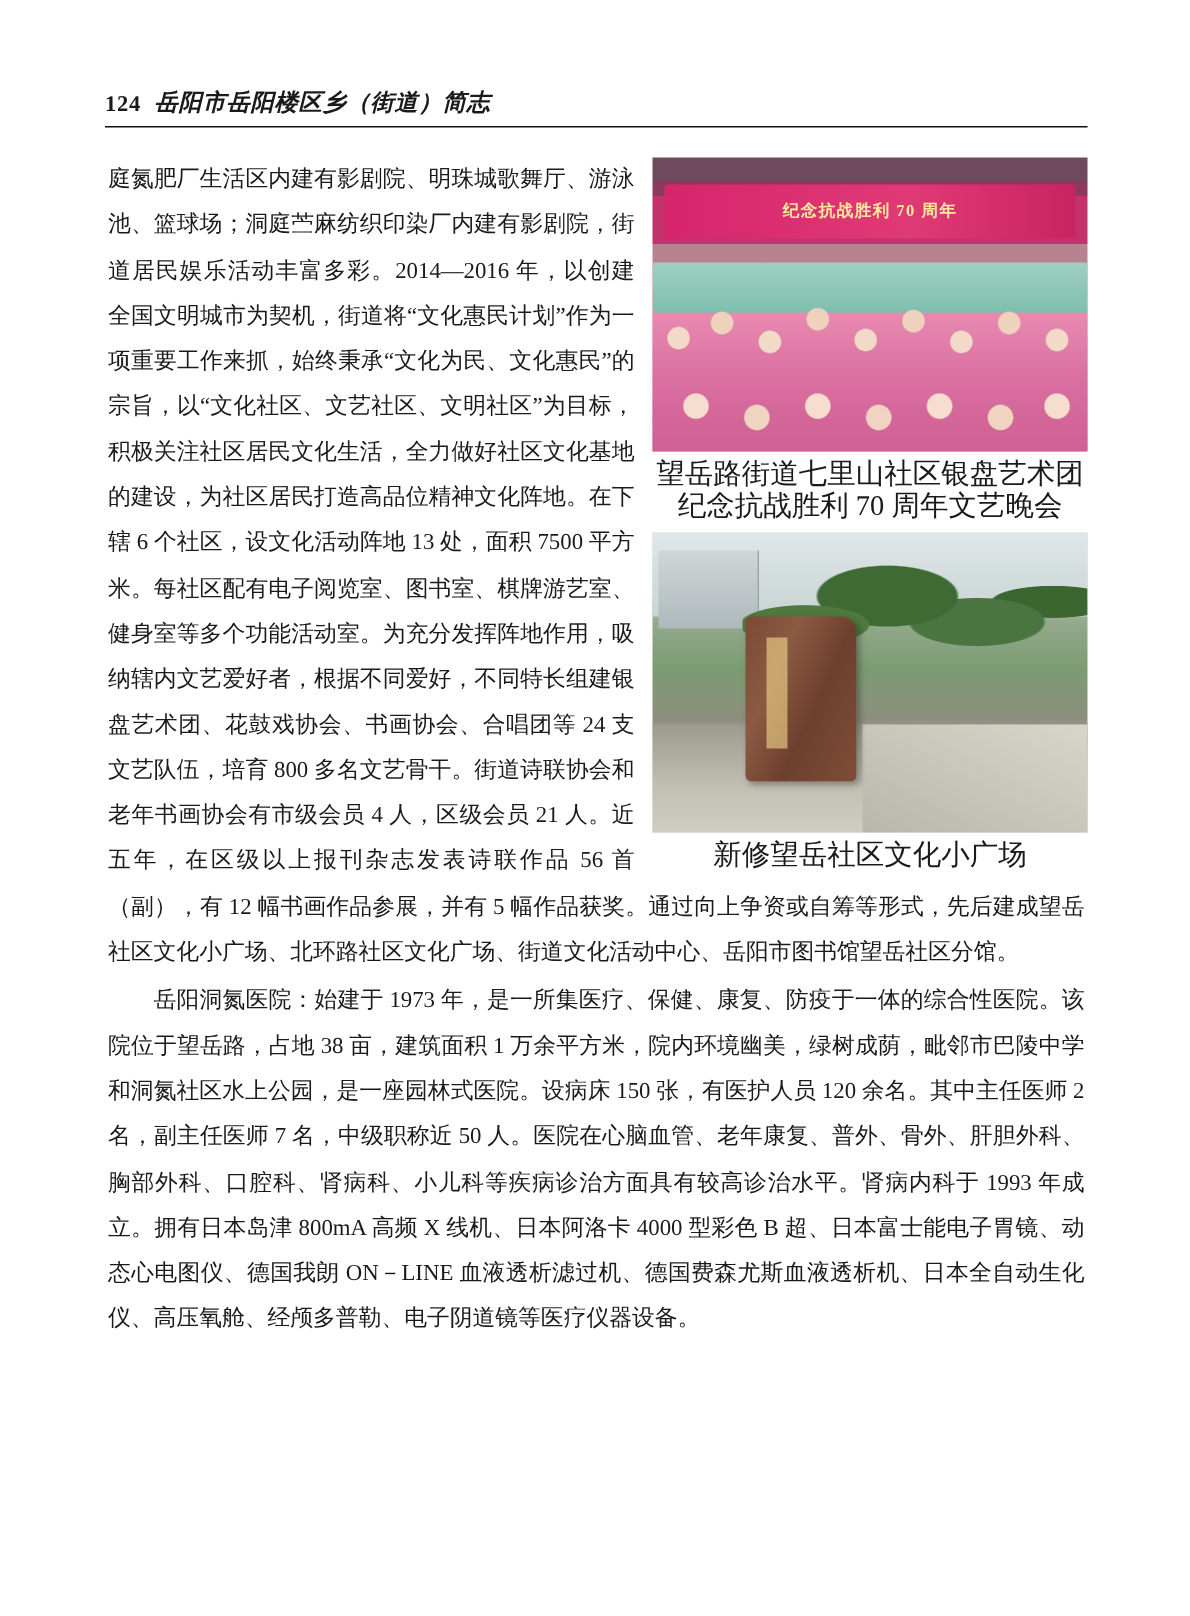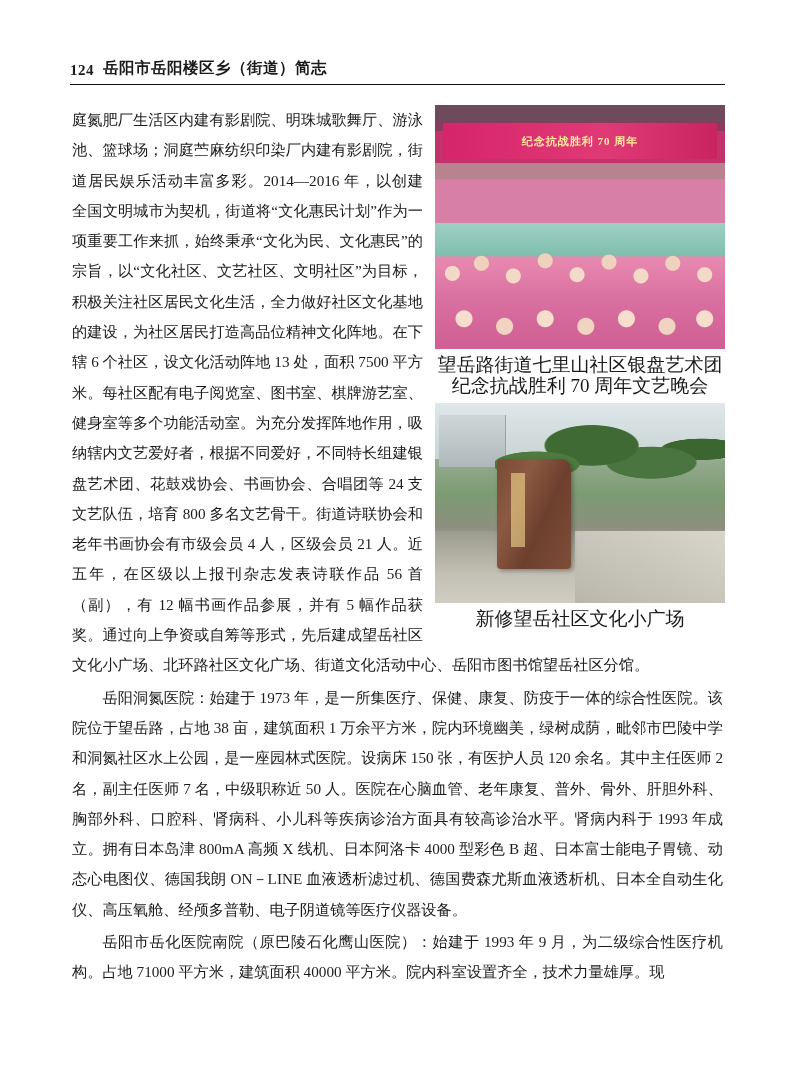--- a/index.html
+++ b/index.html
@@ -38,20 +38,21 @@
   }
   .page-number {
     font-size: 15px;
     font-weight: bold;
     margin-right: 9px;
     font-family: "Liberation Serif", serif;
   }
   .header-title {
     font-size: 15.5px;
     font-weight: bold;
+    font-style: italic;
   }
   .header-rule {
     margin-top: 5px;
     border-bottom: 1.6px solid #111;
     width: 655px;
   }
   
   .content {
     position: absolute;
     left: 70px;
@@ -87,21 +88,21 @@
     overflow: hidden;
   }
   .figure .caption {
     font-size: 19px;
     line-height: 21px;
     text-align: center;
     margin-top: 5px;
   }
   
   .photo1 {
-    height: 244px;
+    height: 196px;
     background:
       linear-gradient(to bottom,
         #6d4a5c 0px, #6d4a5c 16px,
         #8a3a5e 16px, #8a3a5e 26px,
         #c2336b 26px, #c2336b 58px,
         #b8828f 58px, #b8828f 74px,
         #d77fa4 74px, #d77fa4 120px,
         #d06898 120px, #d06898 160px,
         #c85a8f 160px, #c85a8f 196px);
     position: relative;
@@ -234,16 +235,15 @@
         <div class="caption">新修望岳社区文化小广场</div>
       </div>
 
     </div>
 
     <p>庭氮肥厂生活区内建有影剧院、明珠城歌舞厅、游泳池、篮球场；洞庭苎麻纺织印染厂内建有影剧院，街道居民娱乐活动丰富多彩。2014—2016 年，以创建全国文明城市为契机，街道将“文化惠民计划”作为一项重要工作来抓，始终秉承“文化为民、文化惠民”的宗旨，以“文化社区、文艺社区、文明社区”为目标，积极关注社区居民文化生活，全力做好社区文化基地的建设，为社区居民打造高品位精神文化阵地。在下辖 6 个社区，设文化活动阵地 13 处，面积 7500 平方米。每社区配有电子阅览室、图书室、棋牌游艺室、健身室等多个功能活动室。为充分发挥阵地作用，吸纳辖内文艺爱好者，根据不同爱好，不同特长组建银盘艺术团、花鼓戏协会、书画协会、合唱团等 24 支文艺队伍，培育 800 多名文艺骨干。街道诗联协会和老年书画协会有市级会员 4 人，区级会员 21 人。近五年，在区级以上报刊杂志发表诗联作品 56 首（副），有 12 幅书画作品参展，并有 5 幅作品获奖。通过向上争资或自筹等形式，先后建成望岳社区文化小广场、北环路社区文化广场、街道文化活动中心、岳阳市图书馆望岳社区分馆。</p>
 
 
     <p class="indent">岳阳洞氮医院：始建于 1973 年，是一所集医疗、保健、康复、防疫于一体的综合性医院。该院位于望岳路，占地 38 亩，建筑面积 1 万余平方米，院内环境幽美，绿树成荫，毗邻市巴陵中学和洞氮社区水上公园，是一座园林式医院。设病床 150 张，有医护人员 120 余名。其中主任医师 2 名，副主任医师 7 名，中级职称近 50 人。医院在心脑血管、老年康复、普外、骨外、肝胆外科、胸部外科、口腔科、肾病科、小儿科等疾病诊治方面具有较高诊治水平。肾病内科于 1993 年成立。拥有日本岛津 800mA 高频 X 线机、日本阿洛卡 4000 型彩色 B 超、日本富士能电子胃镜、动态心电图仪、德国我朗 ON－LINE 血液透析滤过机、德国费森尤斯血液透析机、日本全自动生化仪、高压氧舱、经颅多普勒、电子阴道镜等医疗仪器设备。</p>
 
-    <p class="indent">岳阳市岳化医院南院（原巴陵石化鹰山医院）：始建于 1993 年 9 月，为二级综合性医疗机构。占地 71000 平方米，建筑面积 40000 平方米。院内科室设置齐全，技术力量雄厚。现</p>
 
   </div>
 </div>
 
 </body></html>

